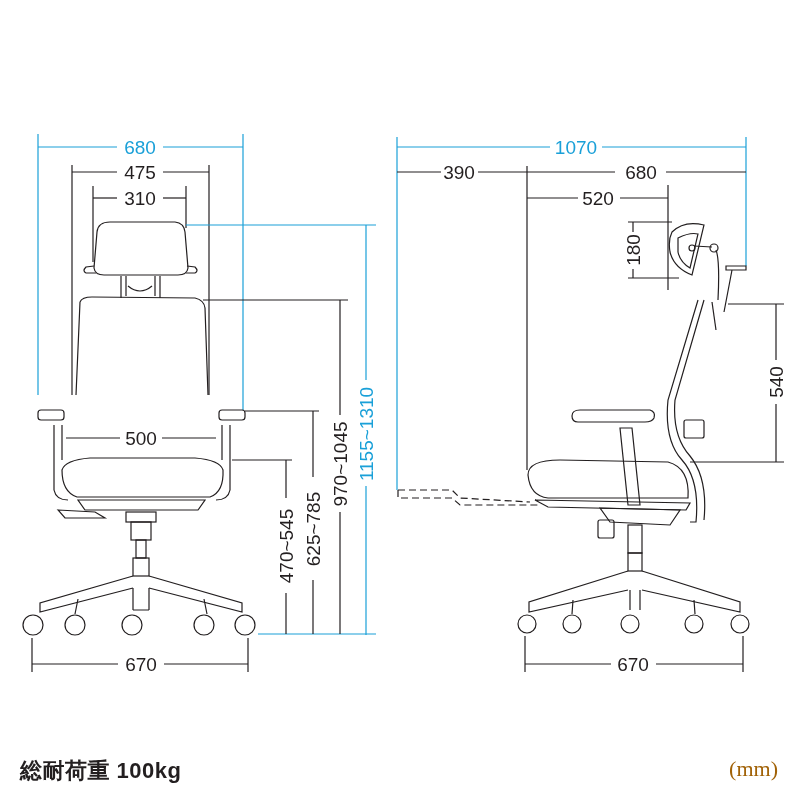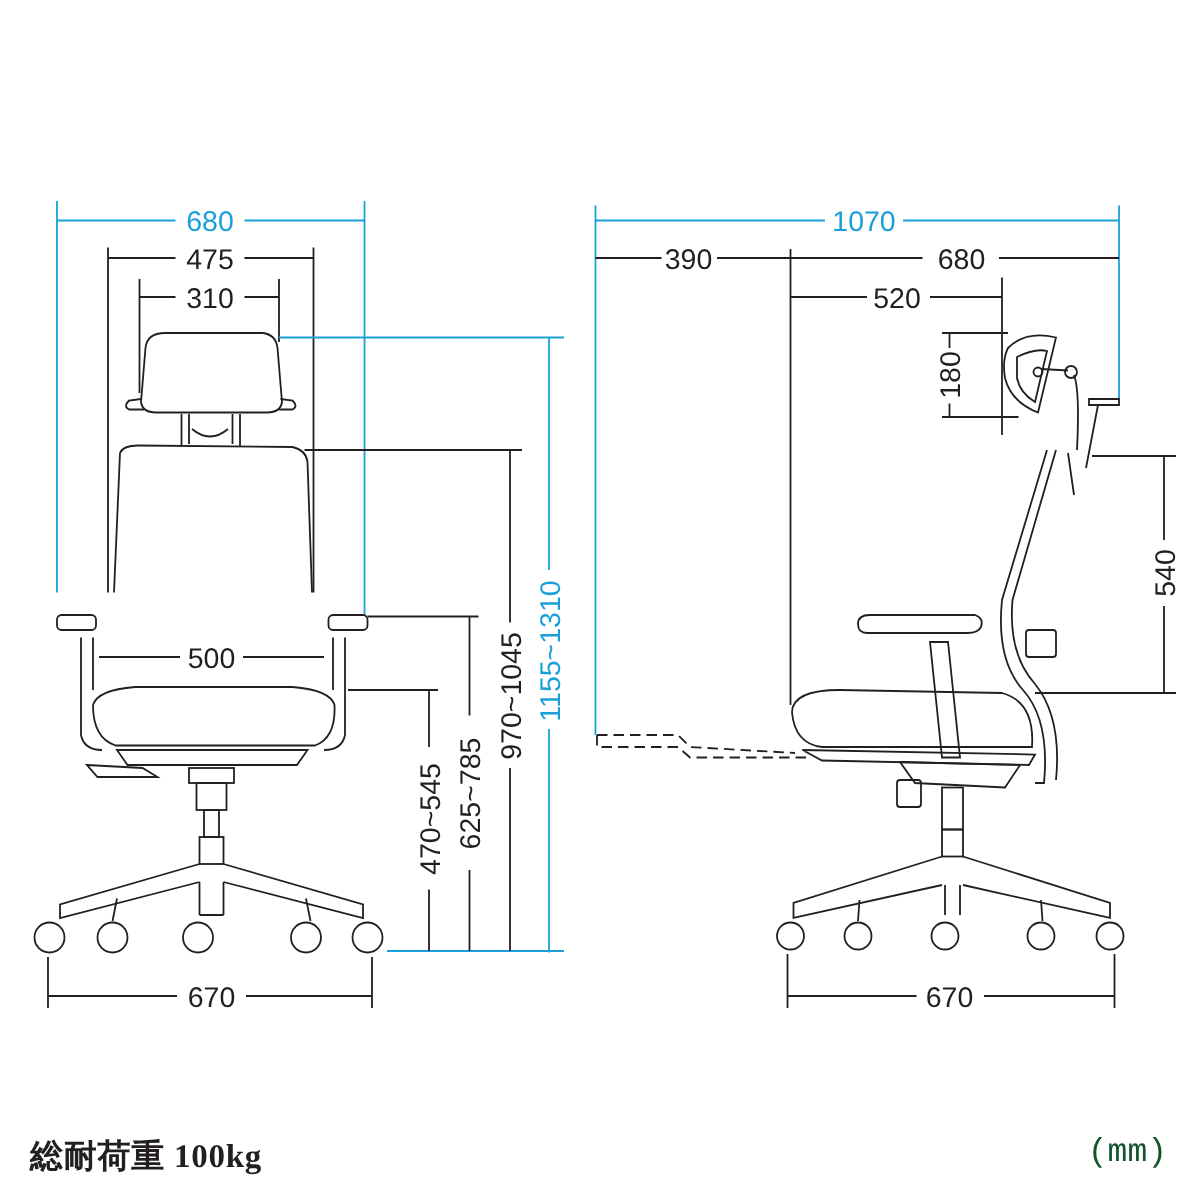--- a/index.html
+++ b/index.html
@@ -1,21 +1,21 @@
 <!DOCTYPE html>
 <html><head>
 <meta charset="utf-8">
 <style>
   html,body{margin:0;padding:0;background:#ffffff;}
   body{width:800px;height:800px;position:relative;overflow:hidden;font-family:"DejaVu Sans","Liberation Sans",sans-serif;}
   #diagram{position:absolute;left:0;top:0;width:800px;height:800px;}
   .lbl{font-family:"Liberation Sans","DejaVu Sans",sans-serif;font-size:19px;fill:#231f20;}
   .lbl-blue{fill:#1aa0d8;}
-  .footer-left{position:absolute;left:20px;top:756px;font-size:22px;font-weight:bold;color:#231f20;font-family:Liberation Serif, serif;letter-spacing:0.5px;}
-  .footer-right{position:absolute;right:22px;top:756px;font-size:22px;color:#14532d;font-family:Liberation Mono, monospace;text-align:right;}
+  .footer-left{position:absolute;left:20px;top:756px;font-size:22px;font-weight:bold;color:#231f20;font-family:Liberation Sans, sans-serif;letter-spacing:0.5px;}
+  .footer-right{position:absolute;right:22px;top:756px;font-size:22px;color:#a16207;font-family:Liberation Serif, serif;text-align:right;}
 </style>
 </head>
 <body>
 
 <svg id="diagram" viewBox="0 0 800 800" xmlns="http://www.w3.org/2000/svg">
   <g fill="none" stroke="#231f20" stroke-width="1.2">
 
     <g stroke="#1aa0d8">
       <line x1="38" y1="134" x2="38" y2="395"></line>
       <line x1="243" y1="134" x2="243" y2="410"></line>

